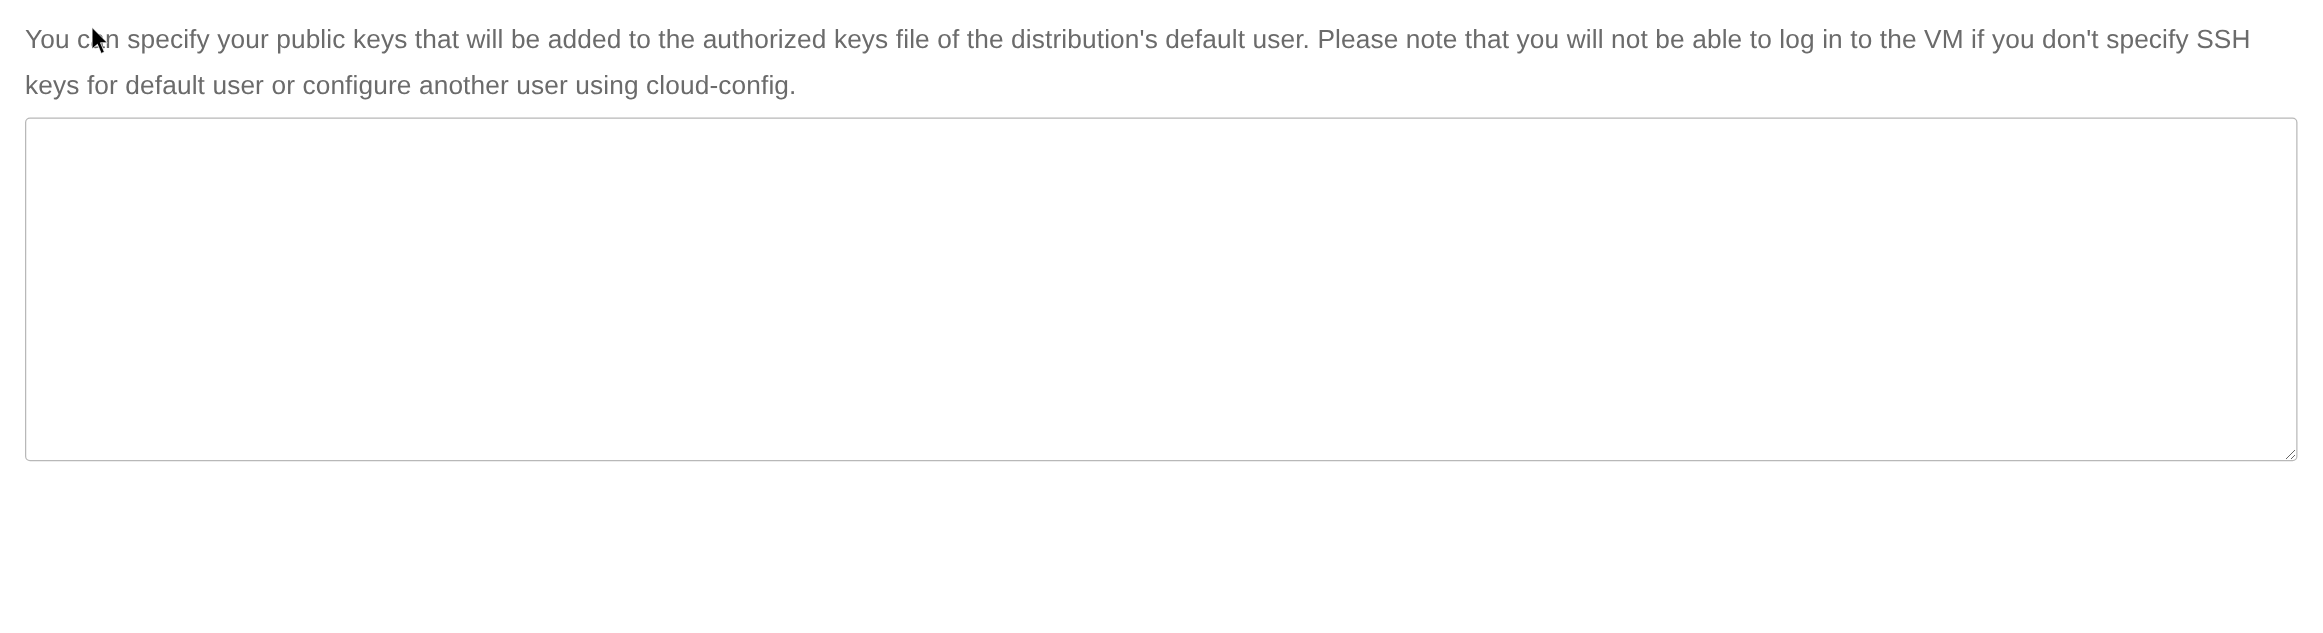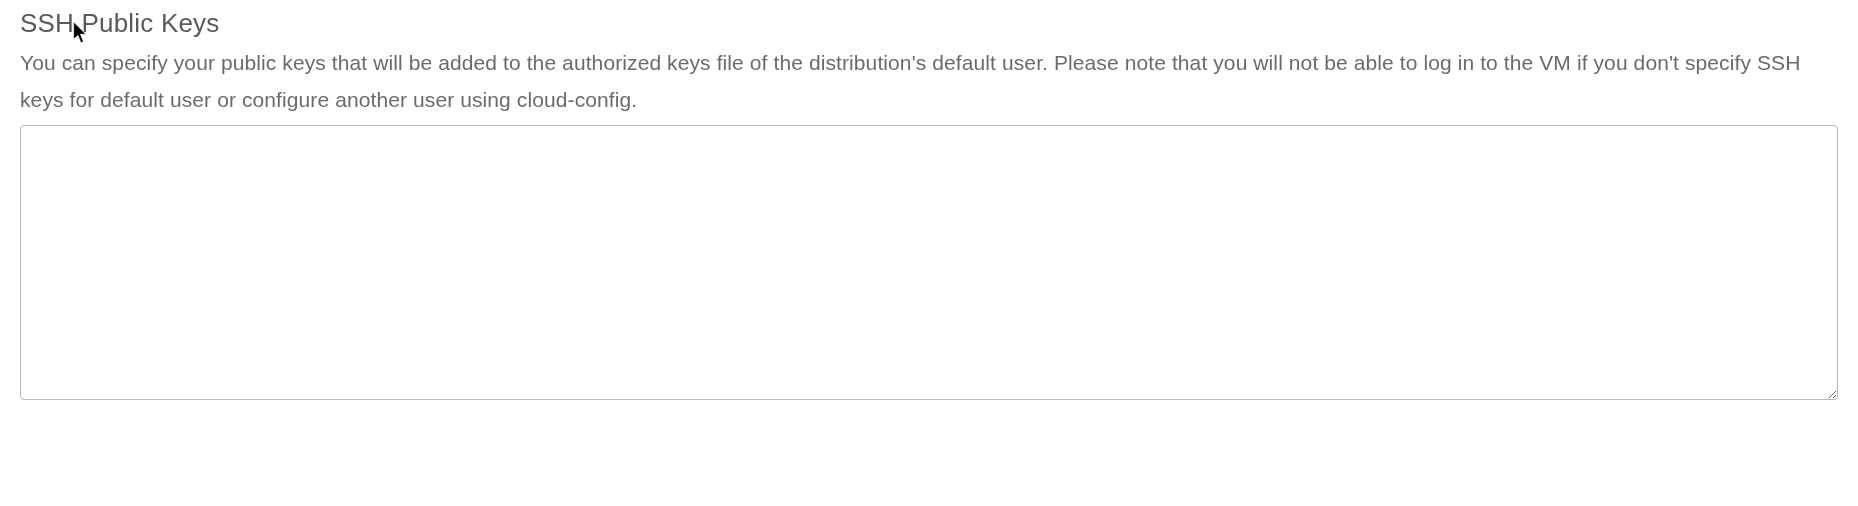--- a/index.html
+++ b/index.html
@@ -50,21 +50,20 @@
       height: 22px;
       pointer-events: none;
     }
   </style>
 </head>
 <body>
 
 
 
 <h2 class="section-heading">
-  <span>SSH Public Keys</span>
   <svg class="cursor-icon" viewBox="0 0 12 18">
     <path d="M0 0 L0 14 L3.5 11 L6 17 L8 16 L5.5 10 L10 10 Z" fill="#000000" stroke="#ffffff" stroke-width="0.5"></path>
   </svg>
 </h2>
 
 <p class="description">You can specify your public keys that will be added to the authorized keys file of the distribution's default user. Please note that you will not be able to log in to the VM if you don't specify SSH keys for default user or configure another user using cloud-config.</p>
 
 <textarea class="ssh-textarea" style=""></textarea>
 
 

